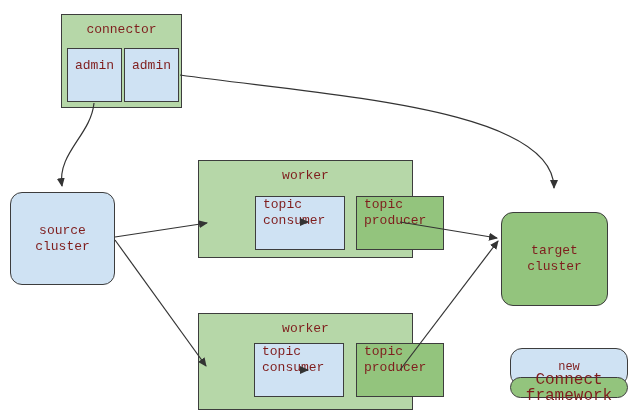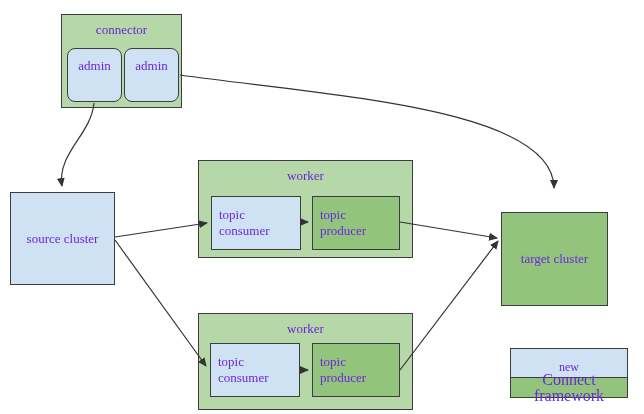--- a/index.html
+++ b/index.html
@@ -2,22 +2,22 @@
 <html style="--light-green: #b6d7a8; --green: #93c47d; --light-blue: #cfe2f3; --border: #3d3d3d; --arrow: #333333;"><head>
 <meta charset="utf-8">
 <style>
   html, body { margin: 0; padding: 0; }
   body { background: #ffffff; }
   .canvas {
     position: relative;
     width: 644px;
     height: 414px;
     background: #ffffff;
-    font-family: Liberation Serif, serif;
-    color: #6d28d9;
+    font-family: Liberation Mono, monospace;
+    color: #7f1d1d;
     overflow: hidden;
   }
   .box {
     position: absolute;
     box-sizing: border-box;
     border: 1px solid var(--border, #3d3d3d);
     font-size: 13px;
     line-height: 16px;
   }
   .fill-lgreen { background: var(--light-green); }
@@ -27,32 +27,32 @@
   .container-label {
     position: absolute;
     top: 7px; left: 0; right: 0;
     text-align: center;
   }
   .center-label {
     display: flex;
     align-items: center;
     justify-content: center;
     text-align: center;
+    border-radius: 12px;
   }
   .inner-label {
     display: flex;
     flex-direction: column;
-    justify-content: center;
     padding-left: 7px;
     padding-right: 16px;
+    margin-left: 44px;
   }
   .top-center-label {
     text-align: center;
     padding-top: 9px;
-    border-radius: 8px;
   }
 
   
   #connector      { left: 61px;  top: 14px;  width: 121px; height: 94px; }
   #admin-left     { left: 67px;  top: 48px;  width: 55px;  height: 54px; }
   #admin-right    { left: 124px; top: 48px;  width: 55px;  height: 54px; }
   #source-cluster { left: 10px;  top: 192px; width: 105px; height: 93px; }
   #worker-top     { left: 198px; top: 160px; width: 215px; height: 98px; }
   #consumer-top   { left: 211px; top: 196px; width: 90px;  height: 54px; }
   #producer-top   { left: 312px; top: 196px; width: 88px;  height: 54px; }

